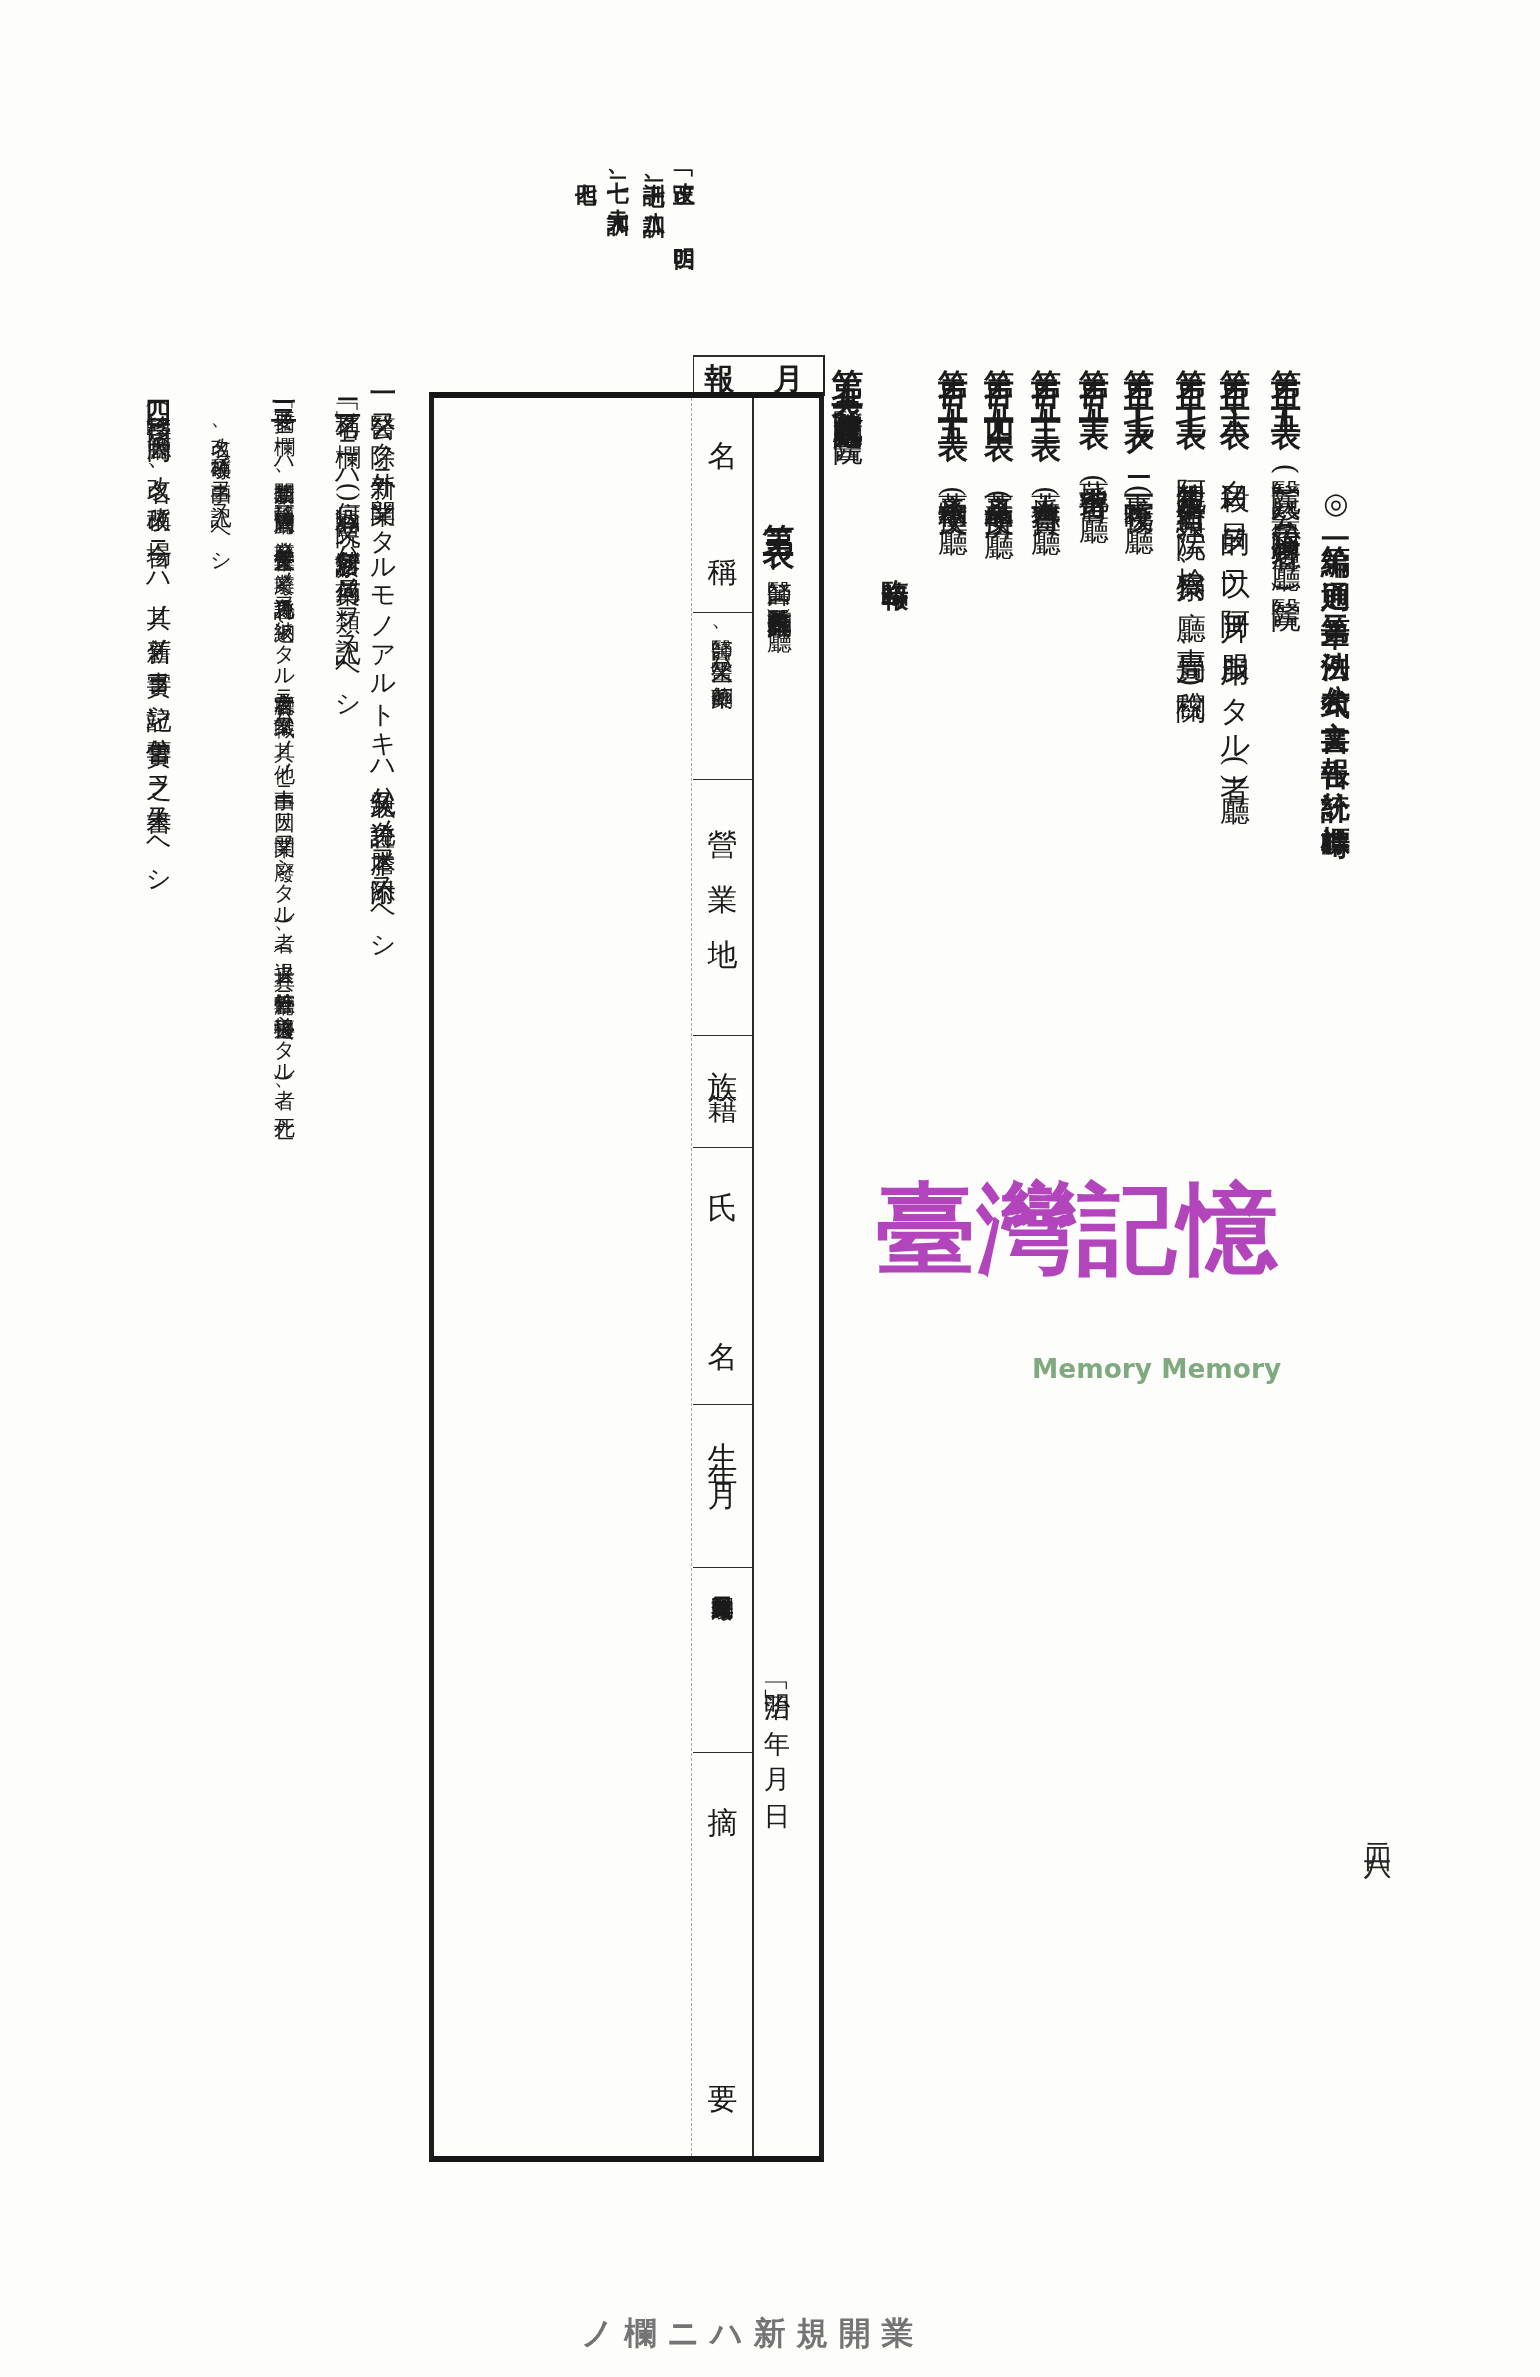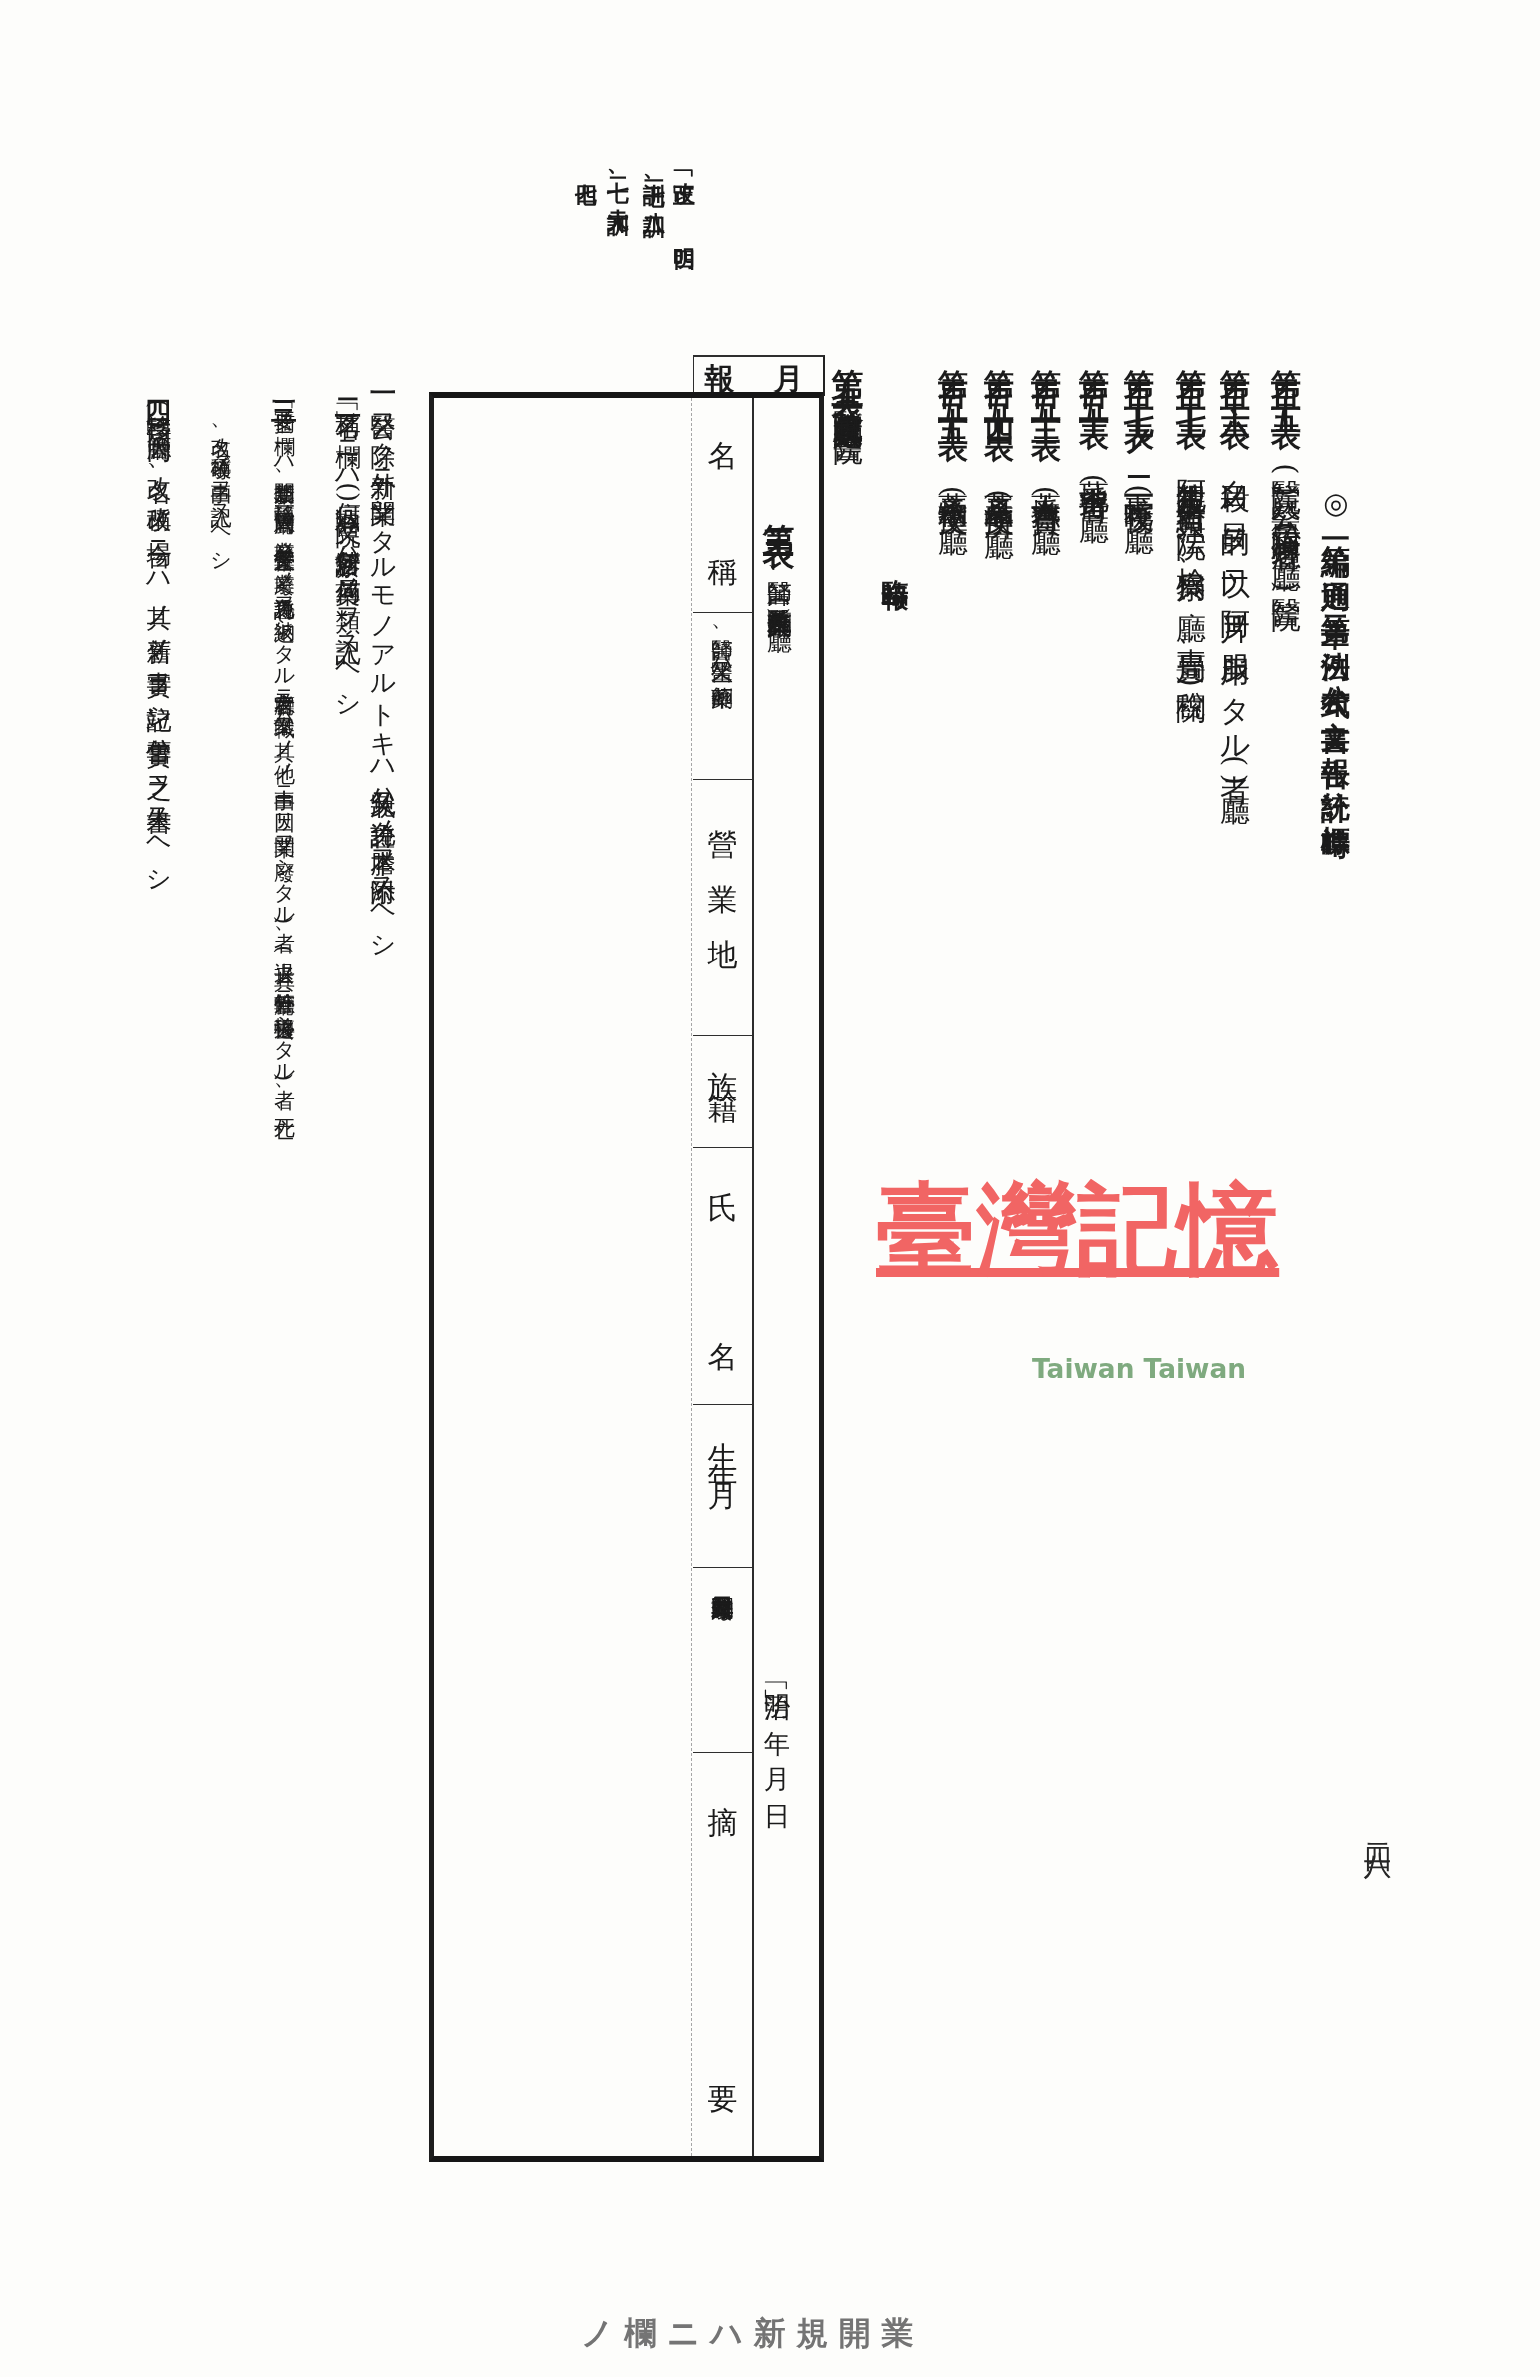--- a/index.html
+++ b/index.html
@@ -59,21 +59,21 @@
   .note{top:379px;}
   .note .n-num{font-size:26.4px;font-weight:700;}
   .note .n-text{margin-inline-start:16px;}
   .note-1{left:370px;} .note-1 .n-text{font-size:25.5px;}
   .note-2{left:335px;} .note-2 .n-text{font-size:25.5px;}
   .note-3{left:271px;} .note-3 .n-text{font-size:21px;}
   .note-3b{left:210px;top:421px;font-size:21px;}
   .note-4{left:145px;} .note-4 .n-text{font-size:25px;letter-spacing:1.8px;}
   
   .wm-cjk{position:absolute;left:876px;top:1164px;font-size:99px;font-weight:700;
-    color:#ef4444;opacity:.82;letter-spacing:1.8px;text-decoration:underline;}
+    color:#a21caf;opacity:.82;letter-spacing:1.8px;}
   .wm-latin{position:absolute;left:1032px;top:1353px;font-size:26.4px;font-weight:700;
     color:#6a9c6a;opacity:.85;font-family:"DejaVu Sans","Liberation Sans",sans-serif;}
   
   .page-num{left:1363px;top:1823px;font-size:28px;letter-spacing:3.5px;color:#262626;}
   .footer{position:absolute;left:581px;top:2312px;font-size:32px;letter-spacing:10.6px;color:#747474;font-weight:600;}
 </style>
 </head>
 <body>
 
 <div>
@@ -171,18 +171,18 @@
     <span class="n-num">三</span><span class="n-text">「摘要」ノ欄ニハ新規開業、移轉(同一廳管內)、廢業(營業停止又ハ廢業ノ爲免許證ヲ返納シタル者及官廳ニ奉職又ハ其ノ他ノ事由ニ因リ開業ヲ廢シタル者)、退去(其ノ廳管轄外ニ移轉退去シタル者)、死亡、</span>
   </div>
   <div class="vtext note-3b">改名、改稱等ノ事由ヲ記入スヘシ</div>
   <div class="vtext note note-4">
     <span class="n-num">四</span><span class="n-text">移轉(同一廳管內)、改名、改稱ノ場合ニハ其ノ新舊ノ事實ヲ竝記シ舊事實ハ之ヲ朱書スヘシ</span>
   </div>
 </div>
 
 <div>
   <div class="wm-cjk">臺灣記憶</div>
-  <div class="wm-latin">Taiwan Taiwan</div>
+  <div class="wm-latin">Memory Memory</div>
 </div>
 
 <div class="vtext page-num">二四八</div>
 <div class="footer">ノ欄ニハ新規開業</div>
 
 
 </body></html>

